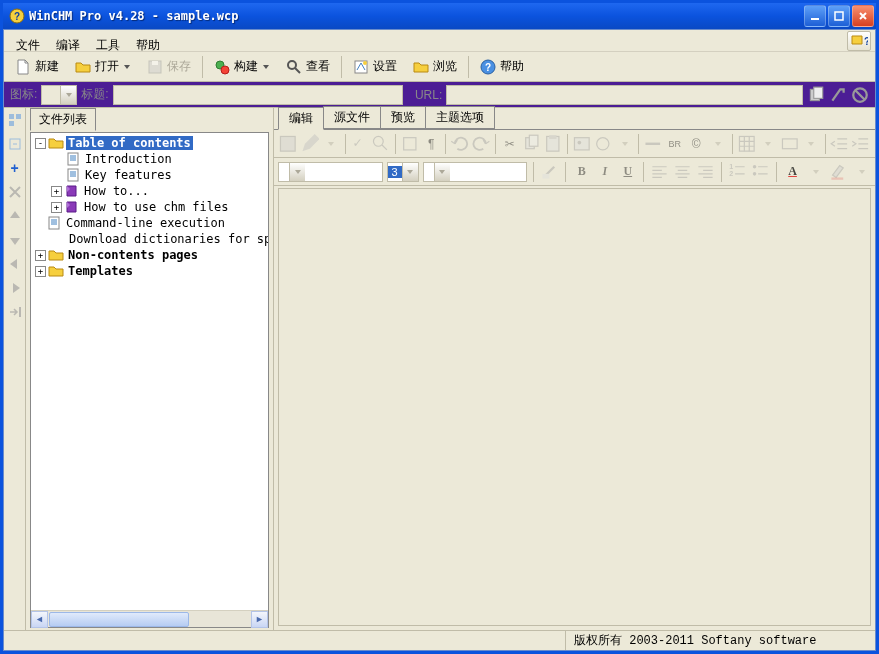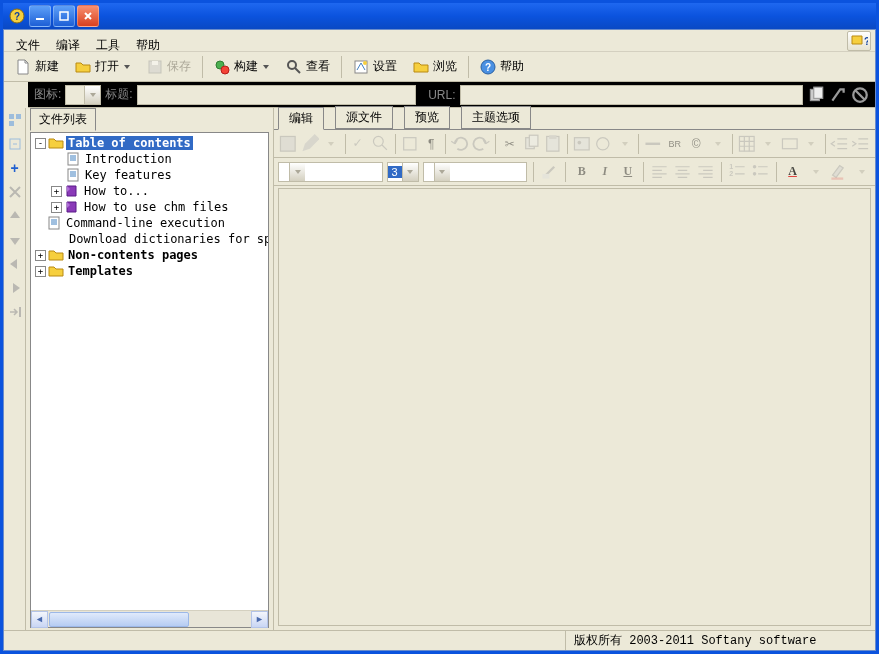--- a/index.html
+++ b/index.html
@@ -22,21 +22,21 @@
   .menubar .helpicon { margin-left:auto; width:24px; height:20px; display:flex; align-items:center; justify-content:center; border:1px solid #C0BCA8; background:linear-gradient(#fff,#E6E3D2); border-radius:2px;}
   
   .toolbar { height: 30px; background: #ECE9D8; display: flex; align-items: center; padding: 2px 4px; gap: 2px; border-bottom:1px solid #C0BCA8; }
   .tbtn { height: 24px; display:inline-flex; align-items:center; gap:4px; padding:0 6px; border:1px solid transparent; cursor:default; }
   .tbtn .ic { width:16px; height:16px; display:inline-flex; align-items:center; justify-content:center; }
   .tbsplit { width:1px; height:22px; background:#C0BCA8; margin:0 2px; }
   .tbdrop { width:8px; display:inline-flex; align-items:center; justify-content:center; }
   .disabled { color:#ACA899; }
   .disabled svg { opacity:.45; }
   
-  .iconbar { height: 26px; background:#000000; display:flex; align-items:center; padding:0 6px; gap:4px; border-bottom:1px solid #C0BCA8; color:#888;margin-left:24px; }
+  .iconbar { height: 26px; background:#4c1d95; display:flex; align-items:center; padding:0 6px; gap:4px; border-bottom:1px solid #C0BCA8; color:#888; }
   .iconbar .lbl { font-size:12px; }
   .combo { height:20px; background:#ECE9D8; border:1px solid #C0BCA8; display:inline-flex; align-items:center; }
   .combo.small { width:36px; }
   .combo .drop { width:16px; height:100%; border-left:1px solid #C0BCA8; background:linear-gradient(#fff,#D4D0C0); display:flex; align-items:center; justify-content:center; }
   .textfield { flex:1; height:20px; background:#ECE9D8; border:1px solid #C0BCA8; }
   .iconbar .ricon { width:18px; height:18px; display:flex; align-items:center; justify-content:center; color:#888; }
   
   .mainsplit { flex:1; display:flex; min-height:0; }
   
   .vgutter { width:22px; background:#ECE9D8; border-right:1px solid #C0BCA8; display:flex; flex-direction:column; align-items:center; padding-top:4px; gap:8px; }
@@ -52,21 +52,21 @@
   .nic { width:16px; height:16px; display:inline-flex; align-items:center; justify-content:center; }
   .nodelabel { padding:0 2px;text-align:right; }
   .nodelabel.sel { background:#316AC5; color:#fff; }
   .bold { font-weight:bold; }
   .hscroll { height:17px; background:#E8E5D8; display:flex; align-items:center; border-top:1px solid #D4D0C0; }
   .hscroll .arrow { width:17px; height:17px; background:linear-gradient(#F4F6FC,#C9D6F4); border:1px solid #B4C4E8; display:flex; align-items:center; justify-content:center; font-size:9px; color:#4A6AAE; }
   .hscroll .thumb { width:140px; height:15px; margin:1px; background:linear-gradient(#E0EAFB,#B6CCF2); border:1px solid #9CB8E8; border-radius:2px; }
   .hscroll .track { flex:1; }
   
   .rightpane { flex:1; background:#ECE9D8; display:flex; flex-direction:column; min-width:0; }
-  .rtabs { height:22px; display:flex; align-items:flex-end; padding-left:4px; border-bottom:1px solid #888; gap:12px; }
+  .rtabs { height:22px; display:flex; align-items:flex-end; padding-left:4px; border-bottom:1px solid #888; gap:0; }
   .rtabs .tab { border:1px solid #888; background:#ECE9D8; padding:2px 10px; font-size:12px; margin-right:-1px; position:relative; }
   .rtabs .tab.active { border-bottom:1px solid #ECE9D8; top:1px; }
   .editortb { display:flex; align-items:center; flex-wrap:nowrap; padding:2px 4px; gap:2px; border-bottom:1px solid #C0BCA8; height:28px; }
   .editortb .sm { width:22px; height:22px; display:flex; align-items:center; justify-content:center; opacity:.4; }
   .editortb .sep { width:1px; height:20px; background:#C0BCA8; margin:0 2px; }
   .editortb2 { display:flex; align-items:center; padding:2px 4px; gap:4px; border-bottom:1px solid #C0BCA8; height:28px; }
   .editortb2 .combo2 { height:20px; border:1px solid #C0BCA8; background:#fff; display:inline-flex; align-items:center; }
   .editortb2 .combo2 .txt { padding:0 4px; font-size:11px; min-width:10px; }
   .editortb2 .combo2 .drop { width:16px; height:100%; border-left:1px solid #C0BCA8; background:linear-gradient(#fff,#D4D0C0); display:flex; align-items:center; justify-content:center; }
   .editortb2 .sm { width:20px; height:20px; display:flex; align-items:center; justify-content:center; opacity:.4; font-weight:bold; }
@@ -85,20 +85,21 @@
 
 <div class="window">
 
   <div class="titlebar">
     <span class="ticon">
       <svg viewBox="0 0 16 16">
           <circle cx="8" cy="8" r="7" fill="#F6CF3E" stroke="#8A6A10"></circle>
           <text x="8" y="12" text-anchor="middle" font-size="10" fill="#1040A0" font-weight="bold">?</text>
         </svg>
     </span>
+    <span class="title">WinCHM Pro v4.28 - sample.wcp</span>
     <div class="winbtns">
       <div class="winbtn min">
           <svg viewBox="0 0 12 12">
             <rect x="2" y="8" width="8" height="2" fill="#fff"></rect>
           </svg>
         </div>
       <div class="winbtn max">
           <svg viewBox="0 0 12 12">
             <rect x="2" y="2" width="8" height="8" fill="none" stroke="#fff" stroke-width="1.5"></rect>
           </svg>

